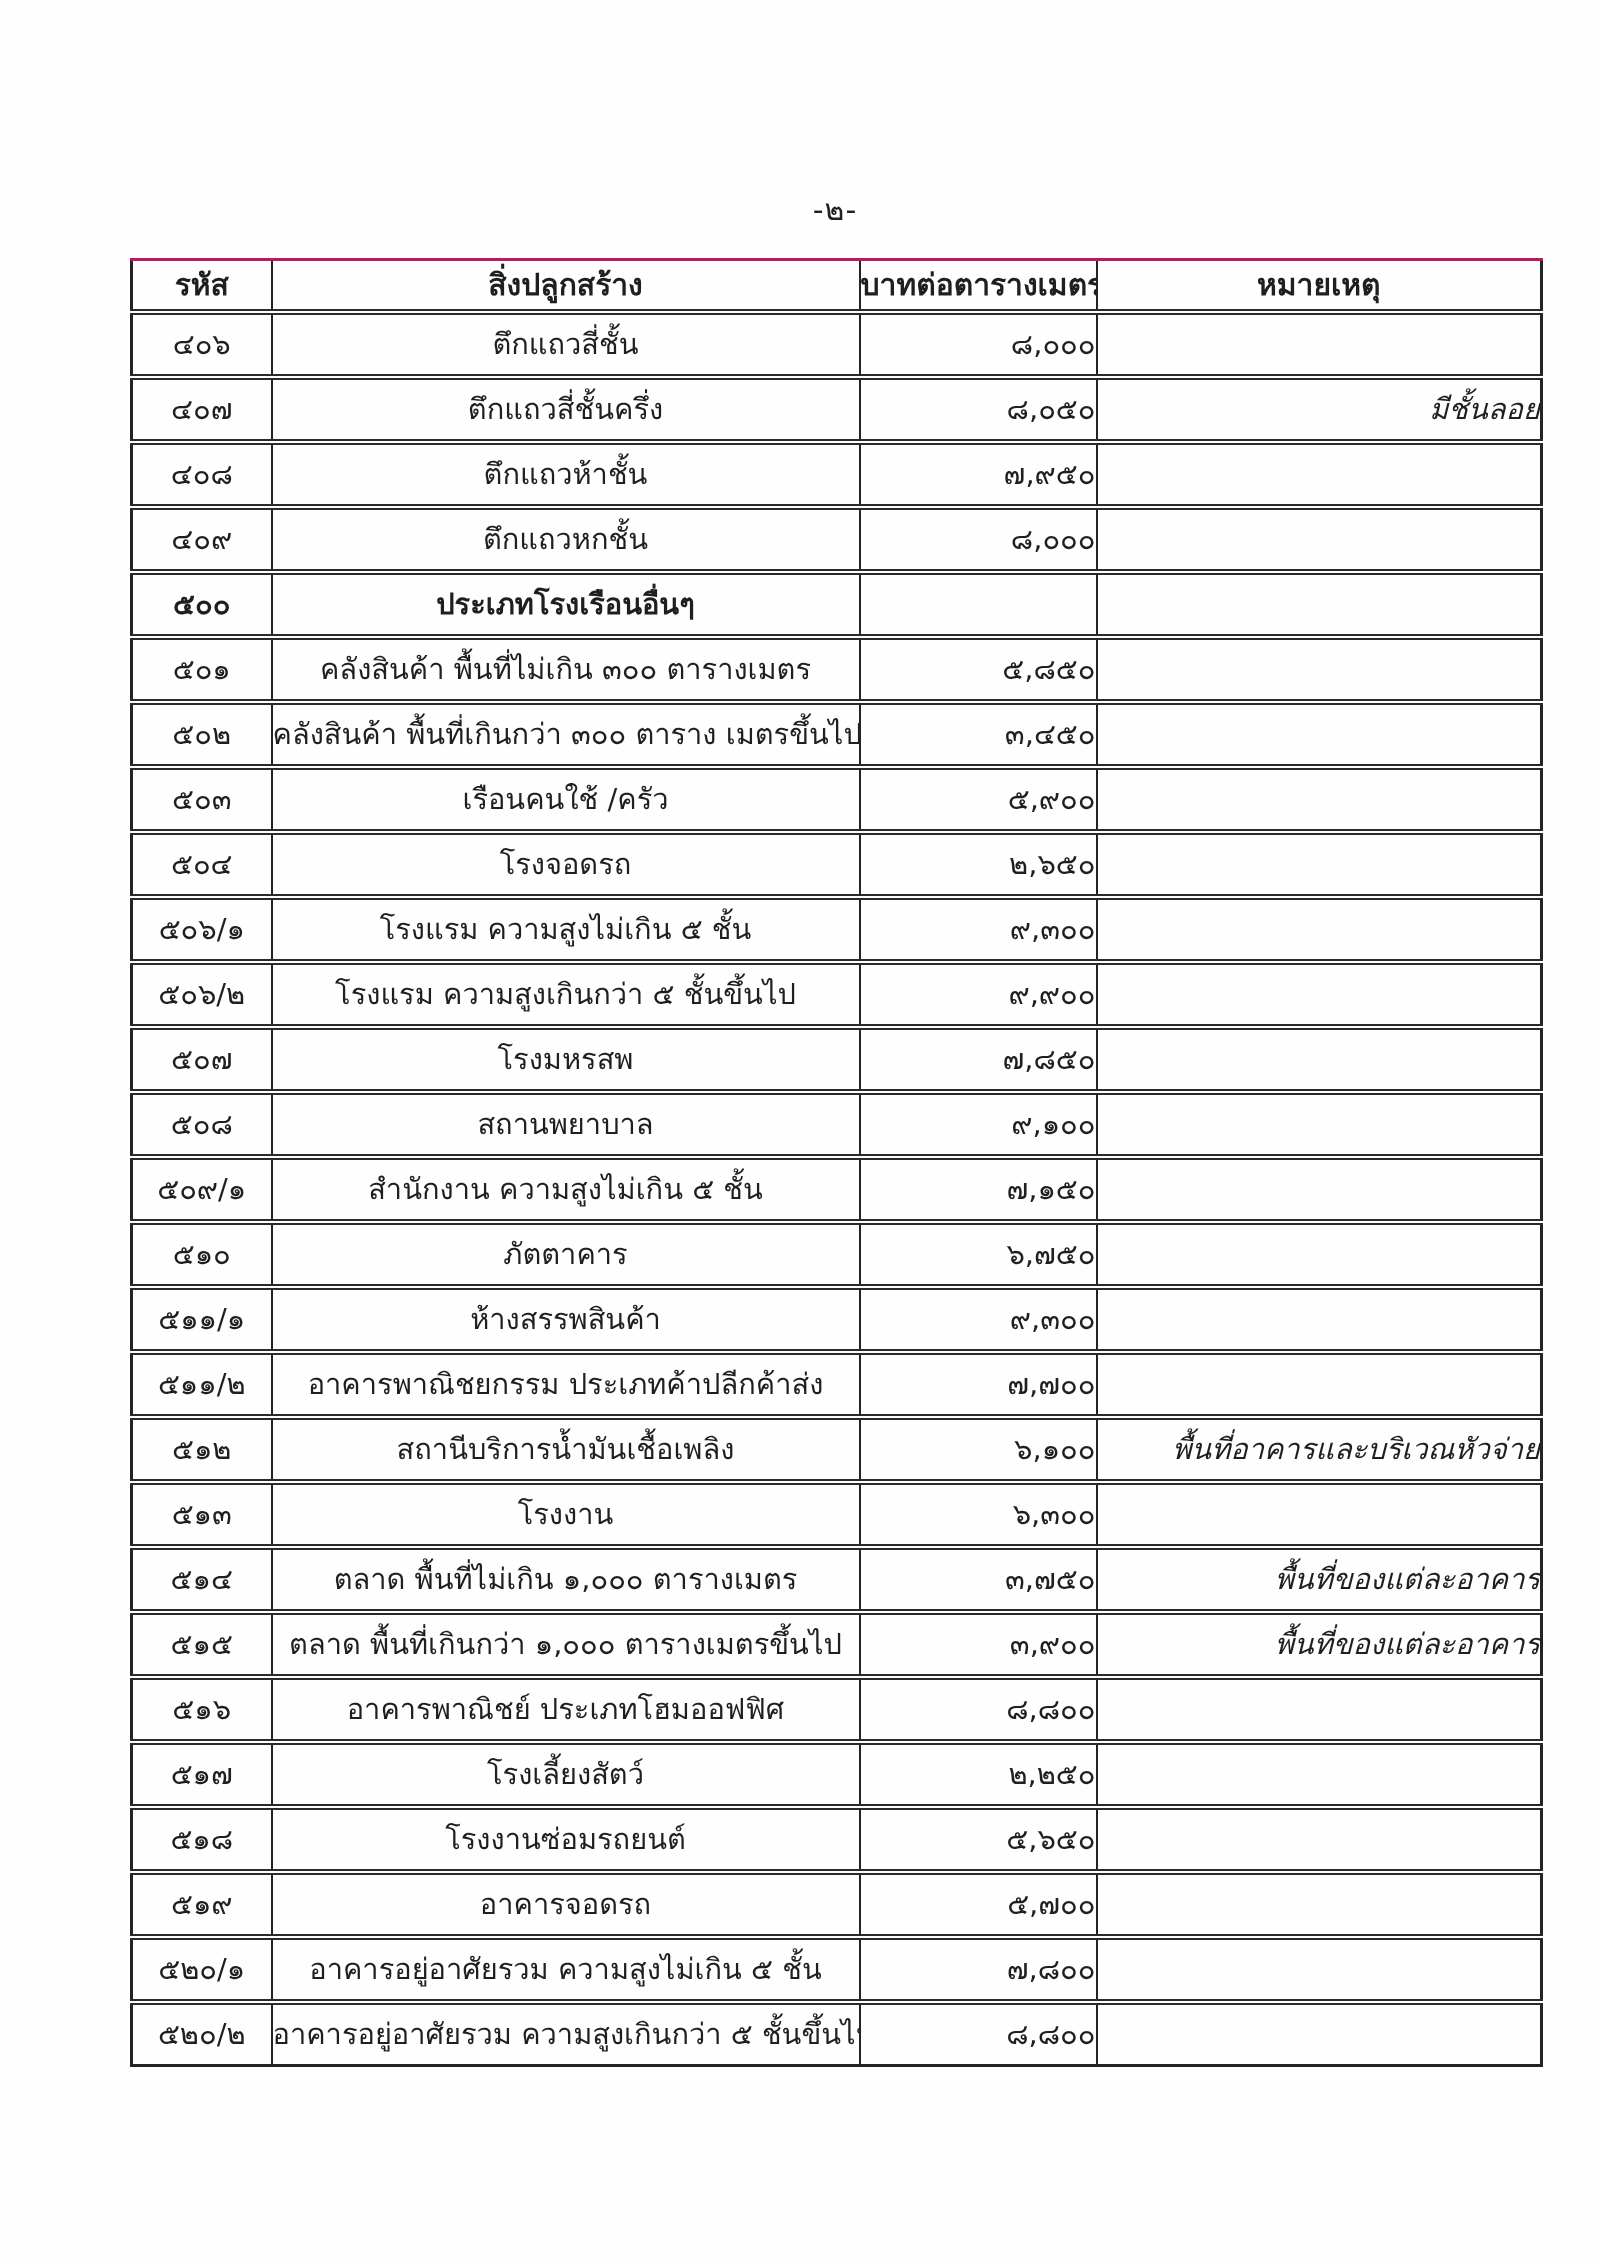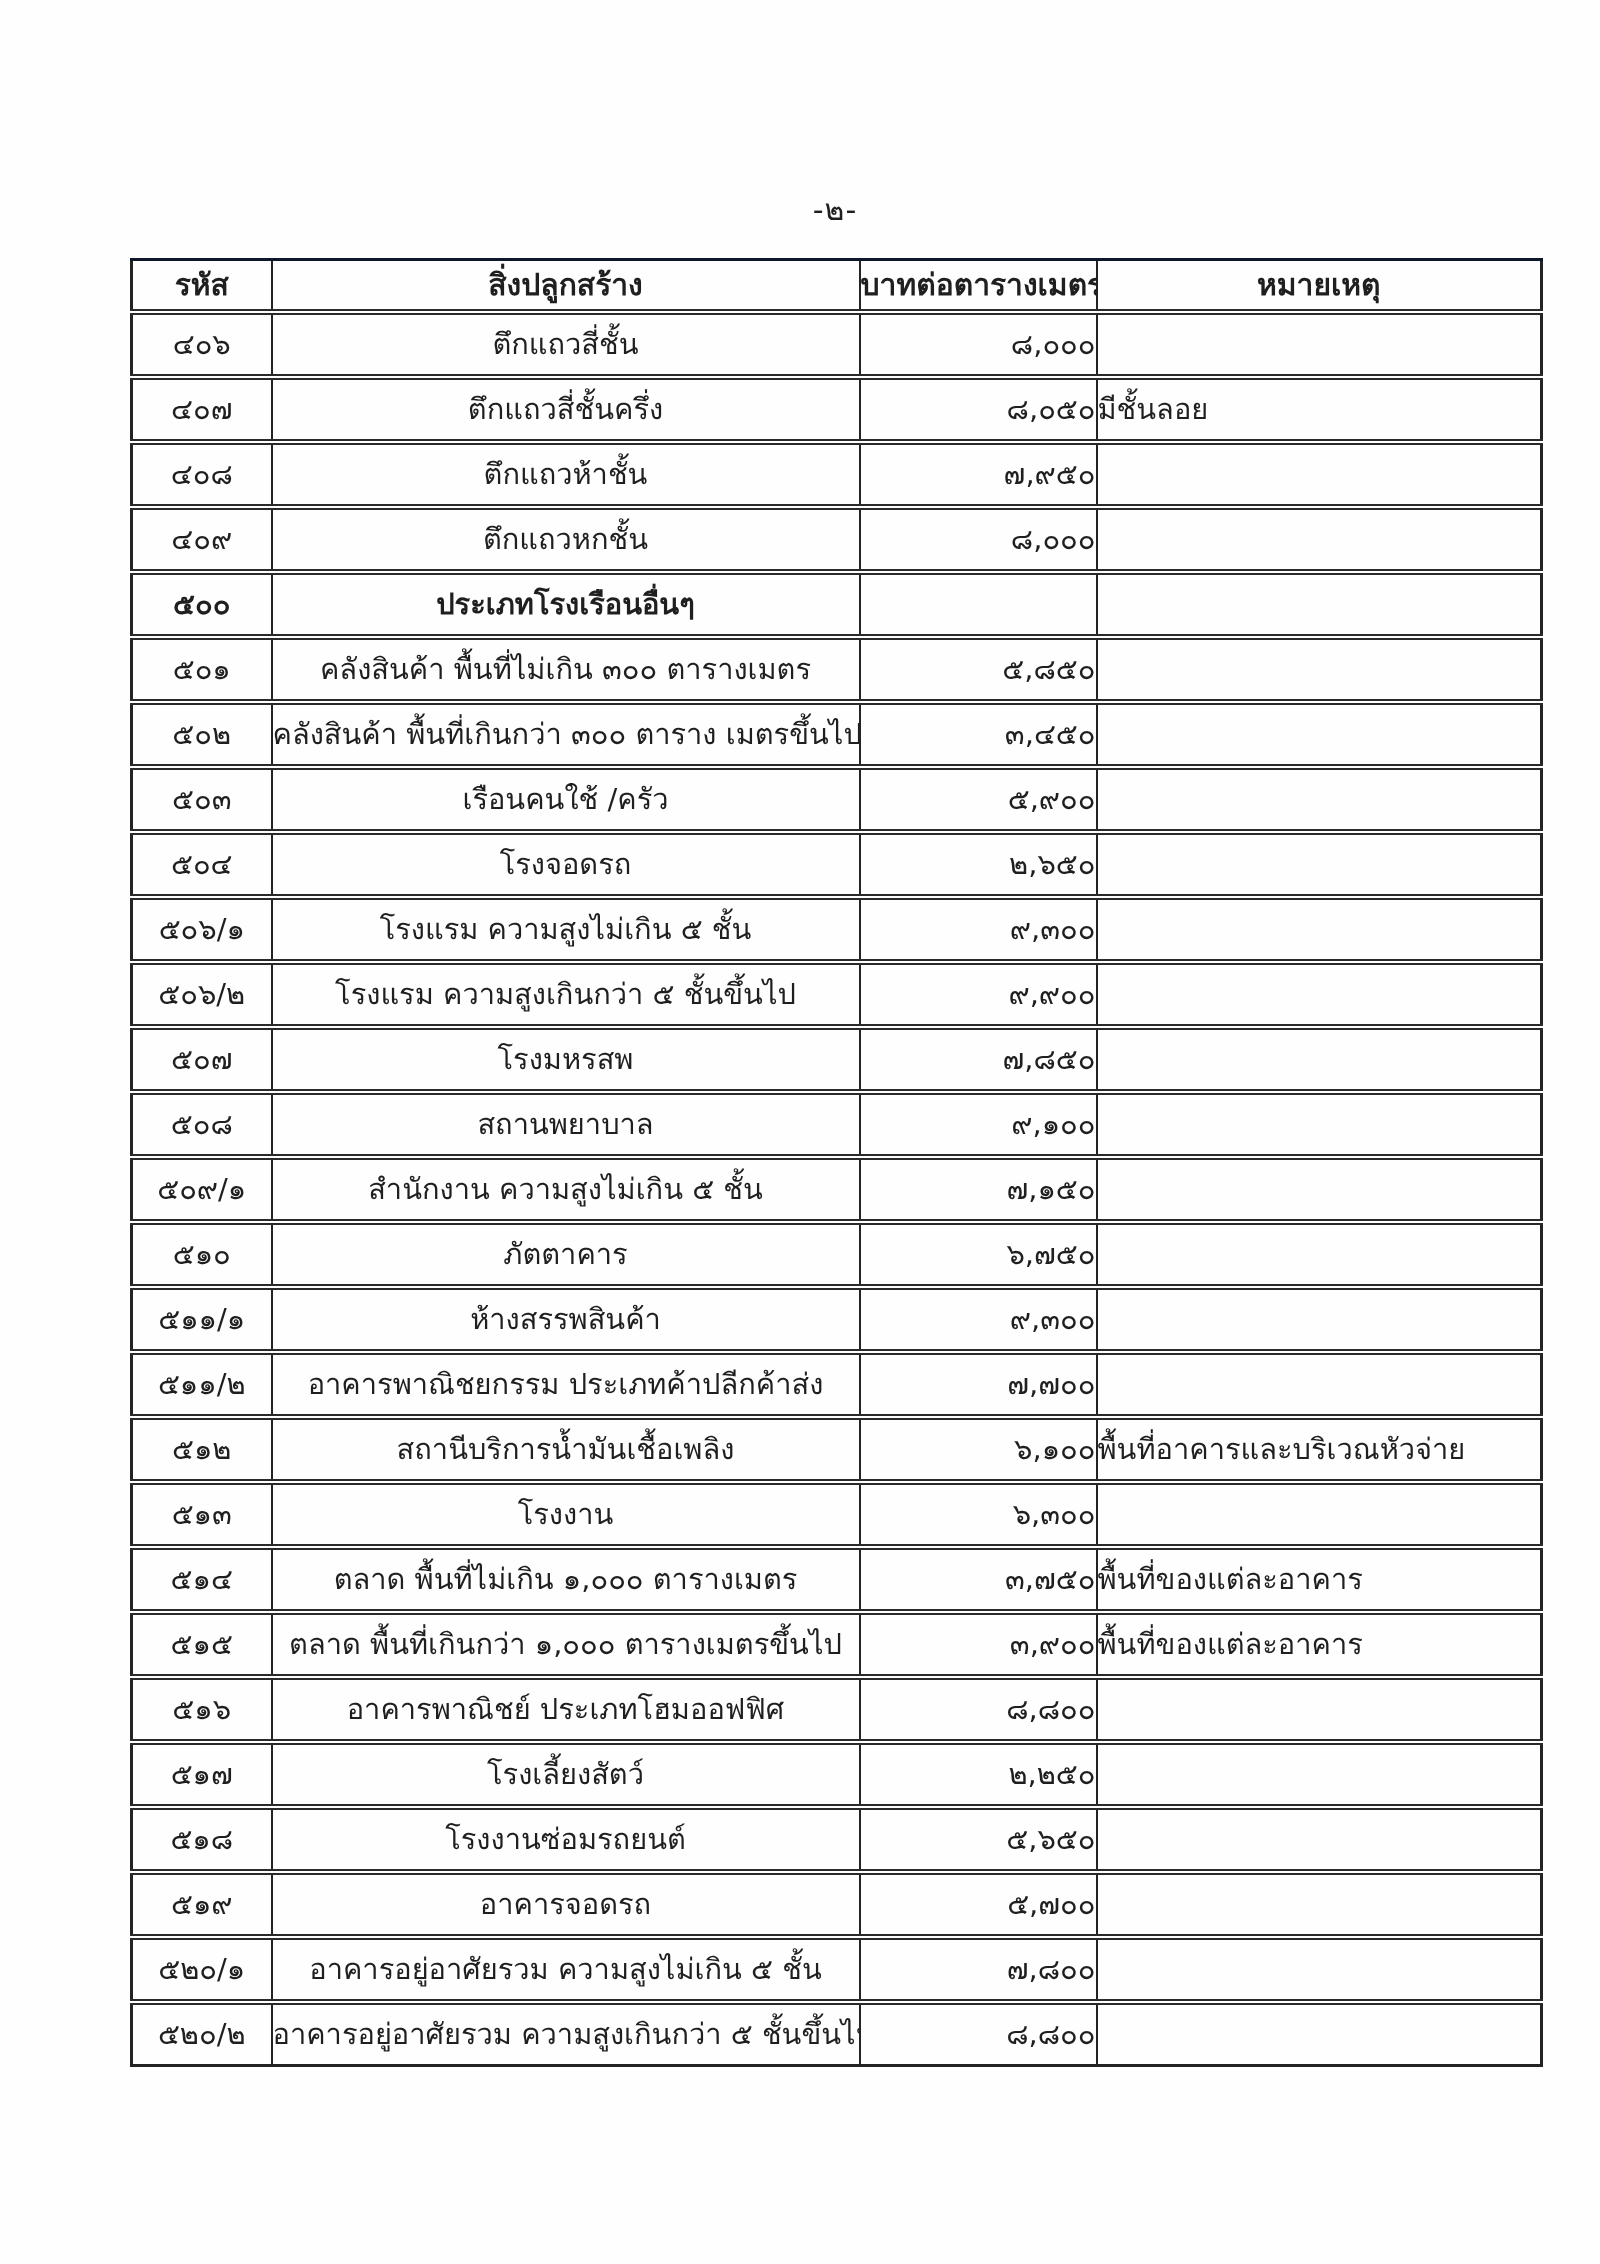--- a/index.html
+++ b/index.html
@@ -53,34 +53,34 @@
     overflow: hidden;
     white-space: nowrap;
   }
   table.rates { border: 3px solid #232323; }
 
   table.rates thead th {
     height: 48px;
     font-weight: bold;
     text-align: center;
     font-size: 30px;
-    border-top: 3px solid #0f172a;
+    border-top: 3px solid #be185d;
     border-bottom: 6px double #2a2a2a;
   }
   table.rates tbody td {
     height: 59px;
     border-bottom: 6px double #2a2a2a;
   }
   table.rates tbody tr:last-child td {
     border-bottom: 3px solid #232323;
   }
   td.code  { text-align: center; }
   td.name  { text-align: center; padding-left: 16px; }
   td.price { text-align: right; margin-top: 34px; }
-  td.remark{ text-align: left; padding-left: 14px; }
+  td.remark{ text-align: right; padding-left: 14px; font-style: italic; }
   tr.bold td.code, tr.bold td.name { font-weight: bold; margin-top: 16px; }
 </style>
 </head>
 <body>
 
 <div class="page">
 
   <div class="page-number">-๒-</div>
 
   <table class="rates">

